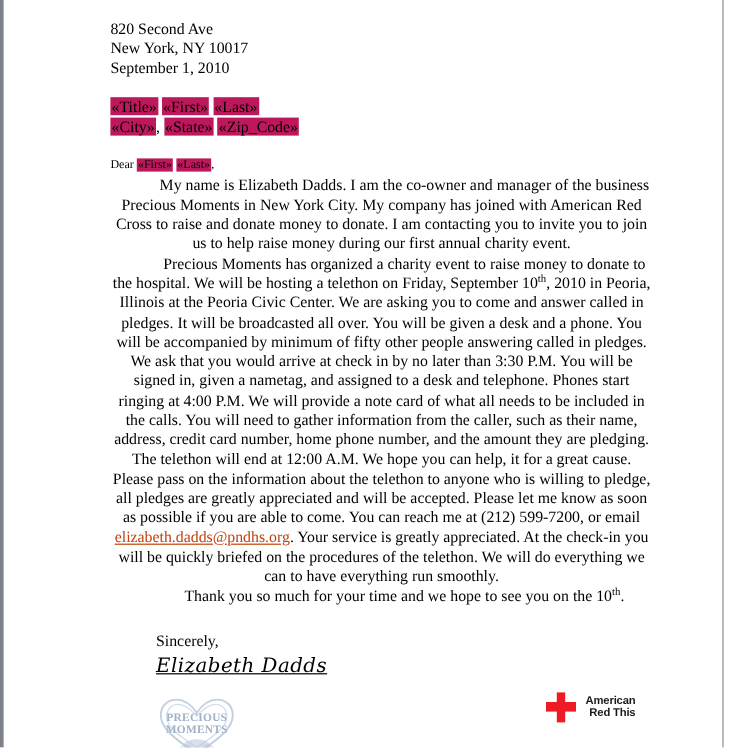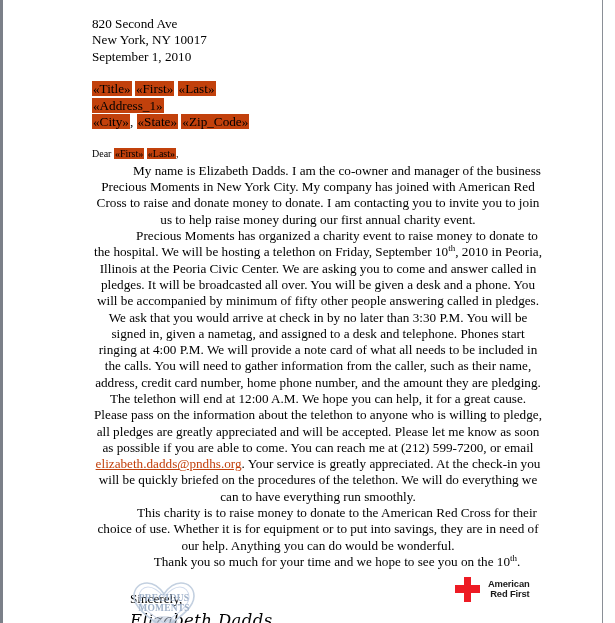--- a/index.html
+++ b/index.html
@@ -47,21 +47,21 @@
   .letterhead {
     font-size: 13.2px;
     line-height: 16.4px;
   }
   .merge-block {
     font-size: 13.2px;
     line-height: 16.4px;
     margin-top: 16px;
   }
   .mergefield {
-    background: #c2410c;
+    background: #be185d;
     padding: 0 1px;
     text-align: right;
   }
   .salutation {
     font-size: 10px;
     line-height: 16.4px;
     margin-top: 16px;
   }
   .body-block {
     font-size: 13.2px;
@@ -165,30 +165,28 @@
   <div class="content">
 
     <div class="letterhead">
       <div>820 Second Ave</div>
       <div>New York, NY 10017</div>
       <div>September 1, 2010</div>
     </div>
 
     <div class="merge-block">
       <div><span class="mergefield">«Title»</span> <span class="mergefield">«First»</span> <span class="mergefield">«Last»</span></div>
-      <div><span class="mergefield">«Address_1»</span></div>
       <div><span class="mergefield">«City»</span>, <span class="mergefield">«State»</span> <span class="mergefield">«Zip_Code»</span></div>
     </div>
 
     <div class="salutation">Dear <span class="mergefield">«First»</span> <span class="mergefield">«Last»</span>,</div>
 
     <div class="body-block">
         <p>My name is Elizabeth Dadds.  I am the co-owner and manager of the business Precious Moments in New York City.  My company has joined with American Red Cross to raise and donate money to donate.  I am contacting you to invite you to join us to help raise money during our first annual charity event.</p>
         <p>Precious Moments has organized a charity event to raise money to donate to the hospital.  We will be hosting a telethon on Friday, September 10<sup>th</sup>, 2010 in Peoria, Illinois at the Peoria Civic Center.  We are asking you to come and answer called in pledges.  It will be broadcasted all over.  You will be given a desk and a phone.  You will be accompanied by minimum of fifty other people answering called in pledges.  We ask that you would arrive at check in by no later than 3:30 P.M.  You will be signed in, given a nametag, and assigned to a desk and telephone.  Phones start ringing at 4:00 P.M.  We will provide a note card of what all needs to be included in the calls.  You will need to gather information from the caller, such as their name, address, credit card number, home phone number, and the amount they are pledging.  The telethon will end at 12:00 A.M.  We hope you can help, it for a great cause.  Please pass on the information about the telethon to anyone who is willing to pledge, all pledges are greatly appreciated and will be accepted.  Please let me know as soon as possible if you are able to come.  You can reach me at (212) 599-7200, or email <a class="email-link" href="#">elizabeth.dadds@pndhs.org</a>.  Your service is greatly appreciated.  At the check-in you will be quickly briefed on the procedures of the telethon.  We will do everything we can to have everything run smoothly.</p>
-        <p>This charity is to raise money to donate to the American Red Cross for their choice of use.  Whether it is for equipment or to put into savings, they are in need of our help.  Anything you can do would be wonderful.</p>
         <p>Thank you so much for your time and we hope to see you on the 10<sup>th</sup>.</p>
       </div>
 
     <div class="closing">Sincerely,</div>
     <div><span class="signature-script">Elizabeth Dadds</span></div>
 
   </div>
 
   <div class="pm-logo">
     <svg viewBox="0 0 80 58" width="80" height="58" aria-hidden="true">
@@ -203,17 +201,17 @@
       </g>
       <text x="40" y="25" text-anchor="middle" font-family="Liberation Serif, serif" font-size="9.5" font-weight="bold" fill="#9fb1c9" letter-spacing="0.2">PRECIOUS</text>
       <text x="40" y="35" text-anchor="middle" font-family="Liberation Serif, serif" font-size="9.5" font-weight="bold" fill="#9fb1c9" letter-spacing="0.2">MOMENTS</text>
     </svg>
   </div>
 
   <div class="arc-logo">
     <div class="arc-cross"></div>
     <div class="arc-text">
       <div>American</div>
-      <div>Red First</div>
+      <div>Red This</div>
     </div>
   </div>
 
 </div>
 
 </body></html>

